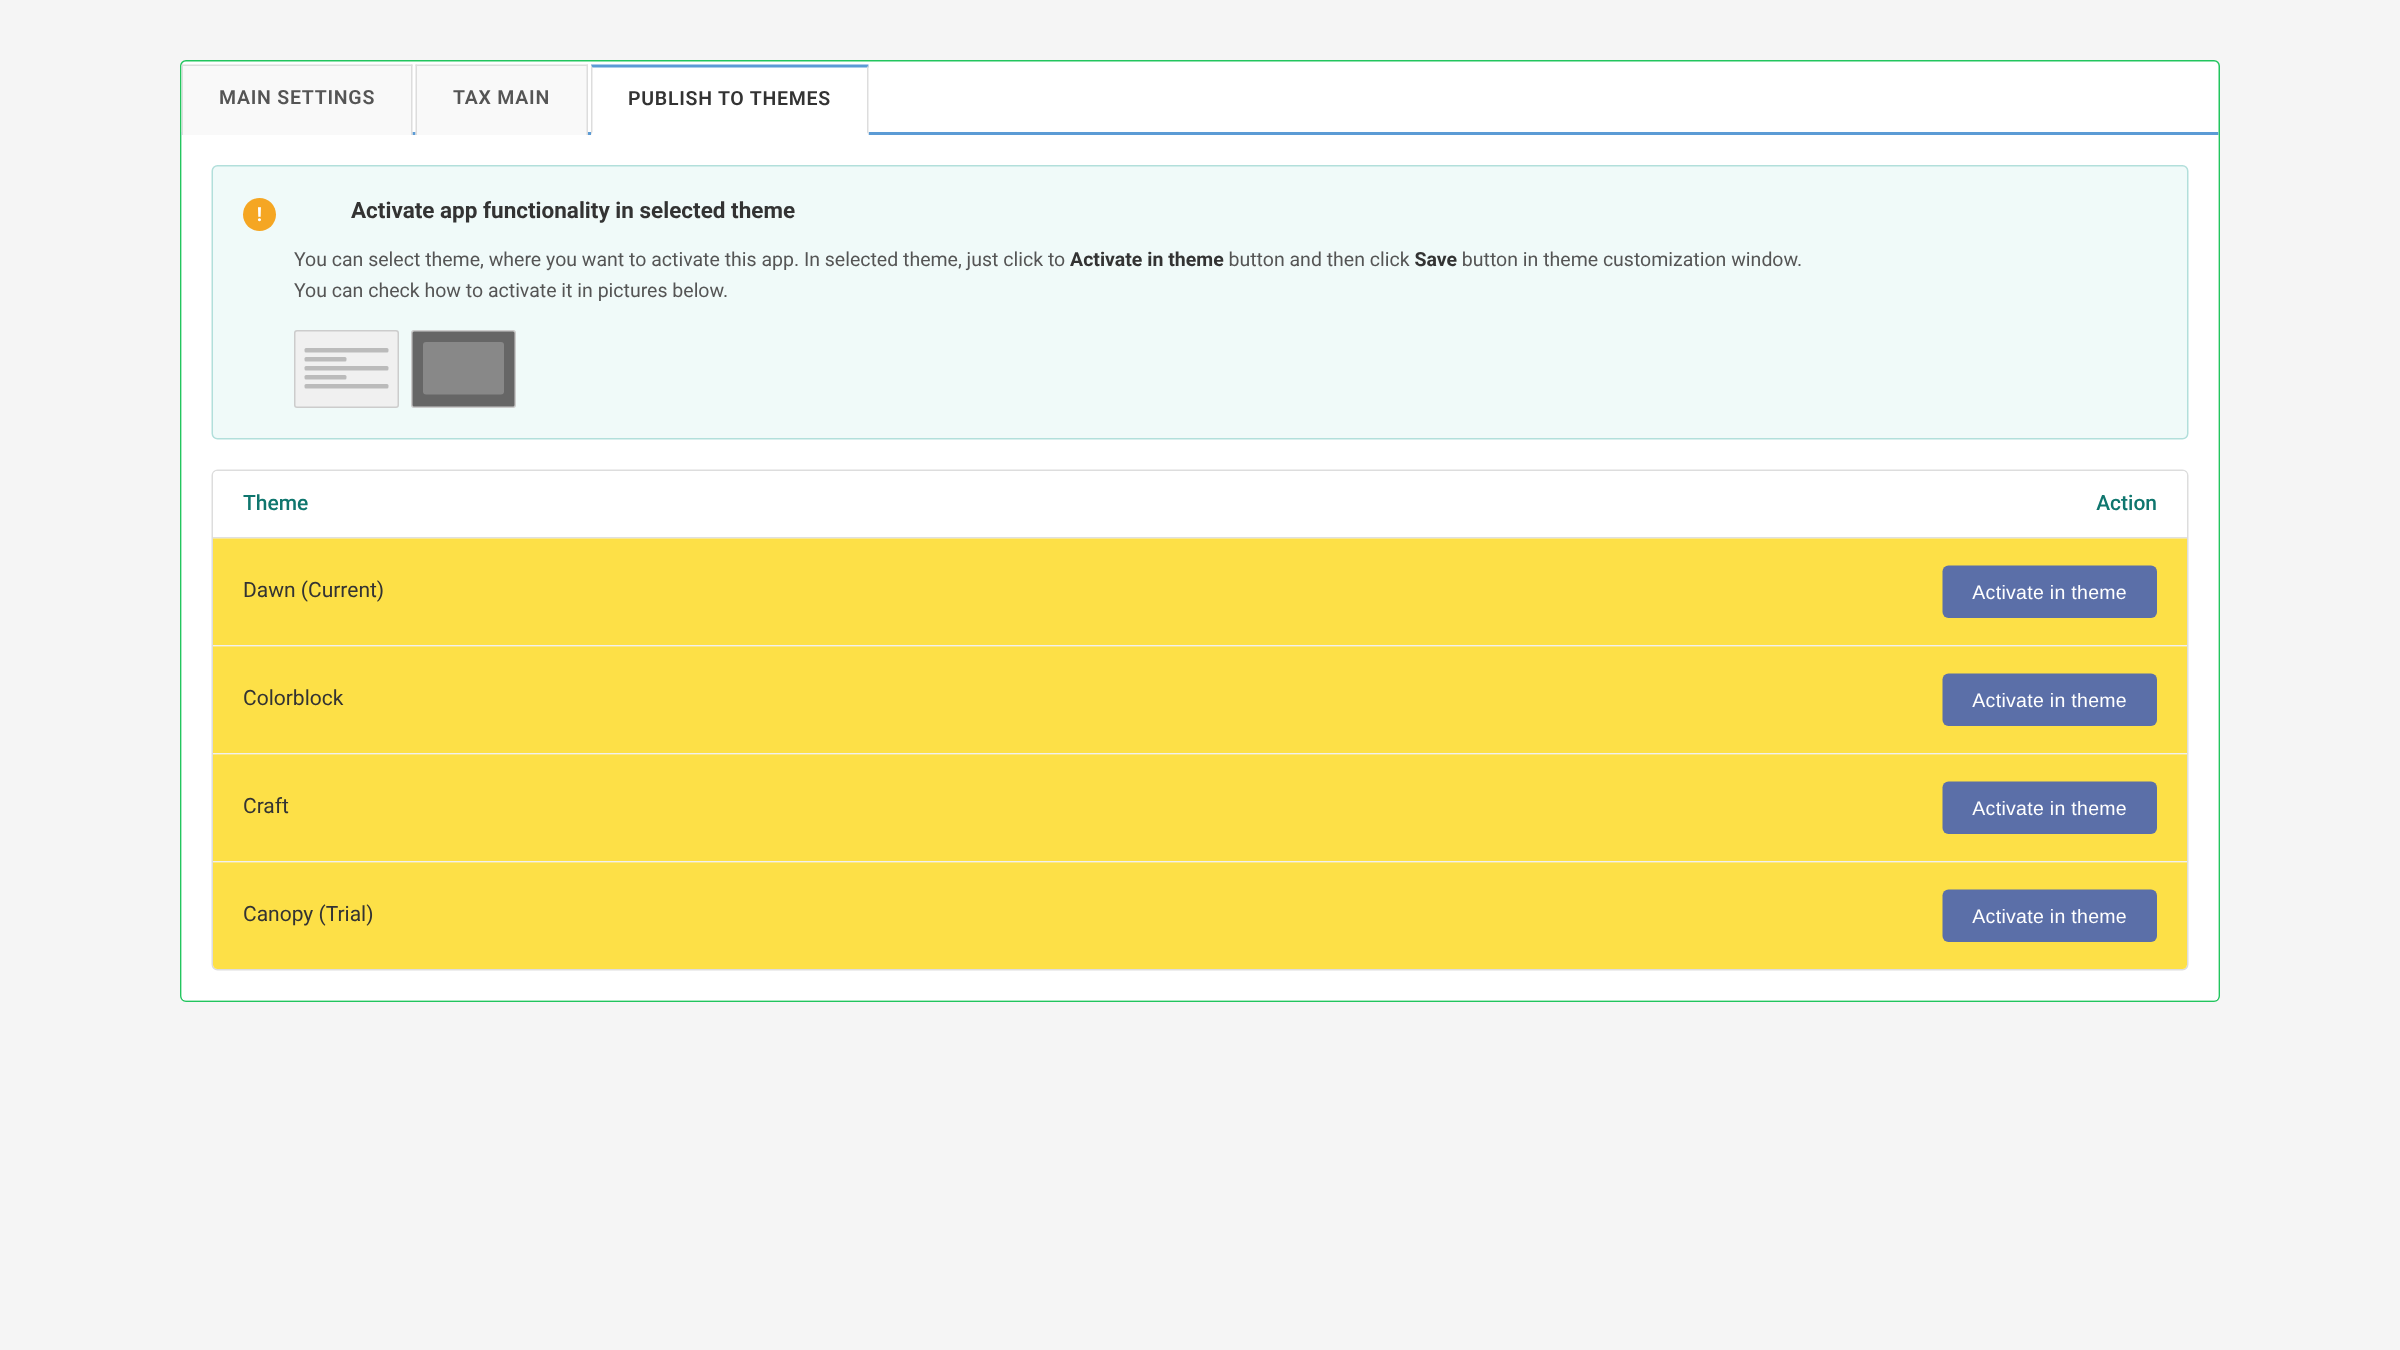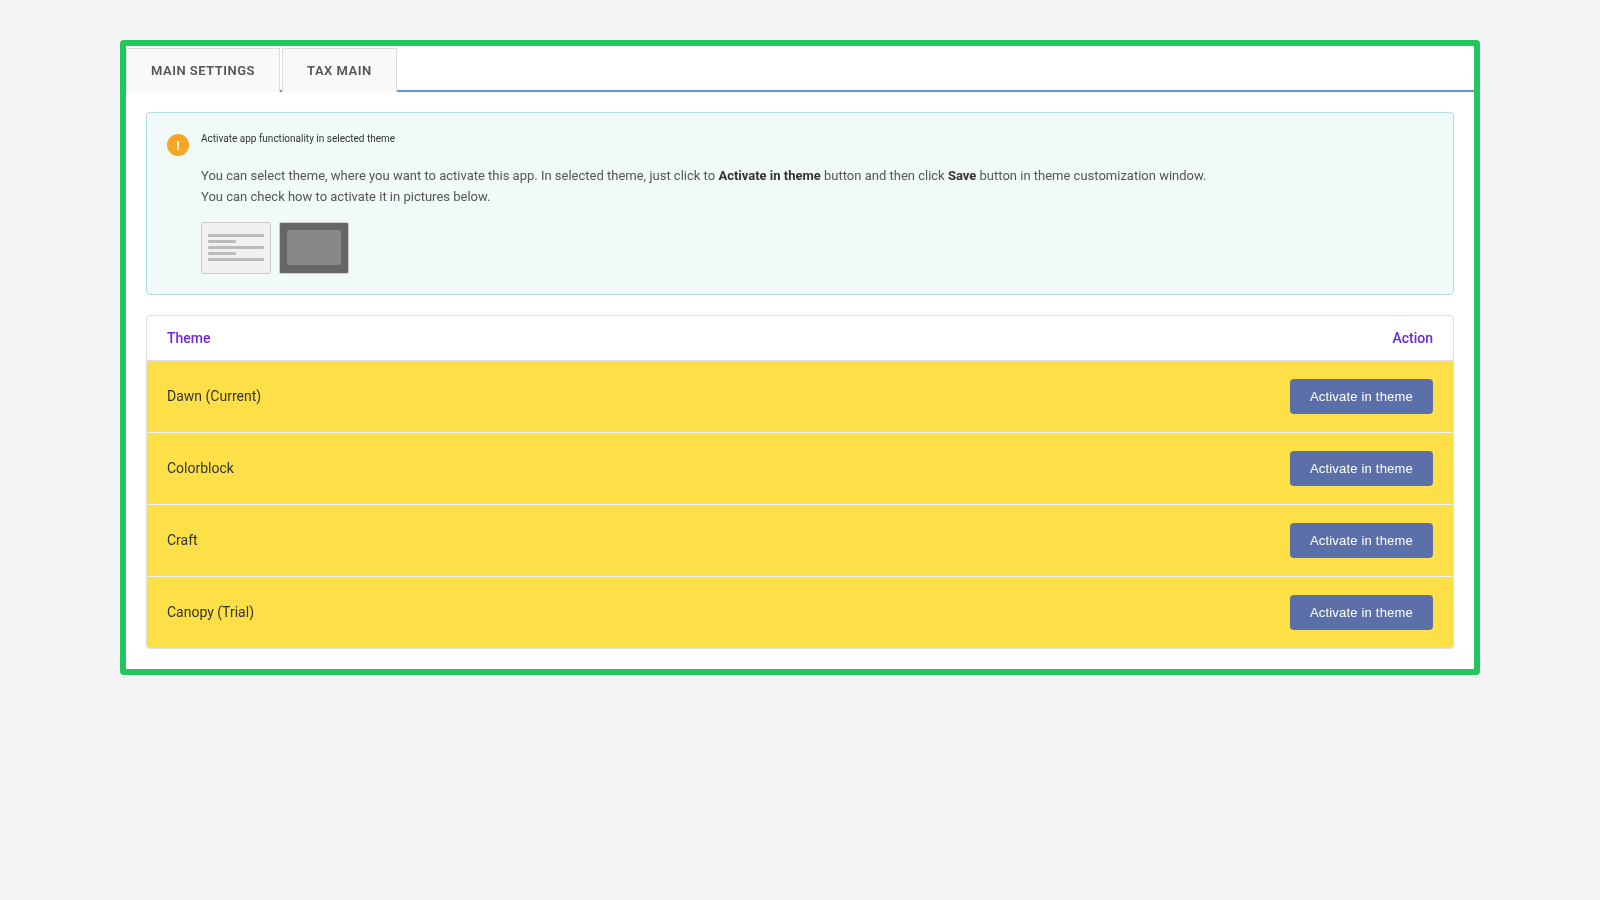--- a/index.html
+++ b/index.html
@@ -35,21 +35,21 @@
     }
 
     .page-subtitle {
       font-size: 20px;
       color: #c87941;
       font-weight: 400;
     }
 
     .main-card {
       background: #fff;
-      border: 6px solid #22c55e;
+      border: 1px solid #22c55e;
       border-radius: 4px;
       overflow: hidden;
     }
 
     .tabs-bar {
       display: flex;
       border-bottom: 2px solid #5b9bd5;
       padding: 0 0;
     }
 
@@ -108,23 +108,24 @@
       align-items: center;
       justify-content: center;
       color: #fff;
       font-weight: 700;
       font-size: 13px;
       flex-shrink: 0;
       margin-top: 1px;
     }
 
     .info-box-title {
-      font-size: 10px;
-      font-weight: 400;
-      color: #333;
+      font-size: 15px;
+      font-weight: 700;
+      color: #333;
+      margin-left: 38px;
     }
 
     .info-box-text {
       font-size: 13px;
       color: #555;
       line-height: 1.6;
       margin-left: 34px;
     }
 
     .info-box-text strong {
@@ -193,21 +194,21 @@
 
     .table-header {
       display: flex;
       justify-content: space-between;
       align-items: center;
       padding: 14px 20px;
       background: #fff;
       border-bottom: 1px solid #e0e0e0;
       font-size: 14px;
       font-weight: 500;
-      color: #6d28d9;
+      color: #0f766e;
     }
 
     .table-row {
       display: flex;
       justify-content: space-between;
       align-items: center;
       padding: 18px 20px;
       border-bottom: 1px solid #f0f0f0;
       background: #fde047;
     }
@@ -235,20 +236,21 @@
   </style>
 </head>
 <body>
 
 <div class="page-container">
 
   <div class="main-card">
     <div class="tabs-bar">
       <div class="tab">MAIN SETTINGS</div>
       <div class="tab">TAX MAIN</div>
+      <div class="tab active">PUBLISH TO THEMES</div>
     </div>
 
     <div class="content-area">
       <div class="info-box">
         <div class="info-box-header">
           <div class="info-icon">!</div>
           <div class="info-box-title">Activate app functionality in selected theme</div>
         </div>
         <div class="info-box-text">
           <span>You can select theme, where you want to activate this app. In selected theme, just click to <strong>Activate in theme</strong> button and then click <strong>Save</strong> button in theme customization window.</span><br>

